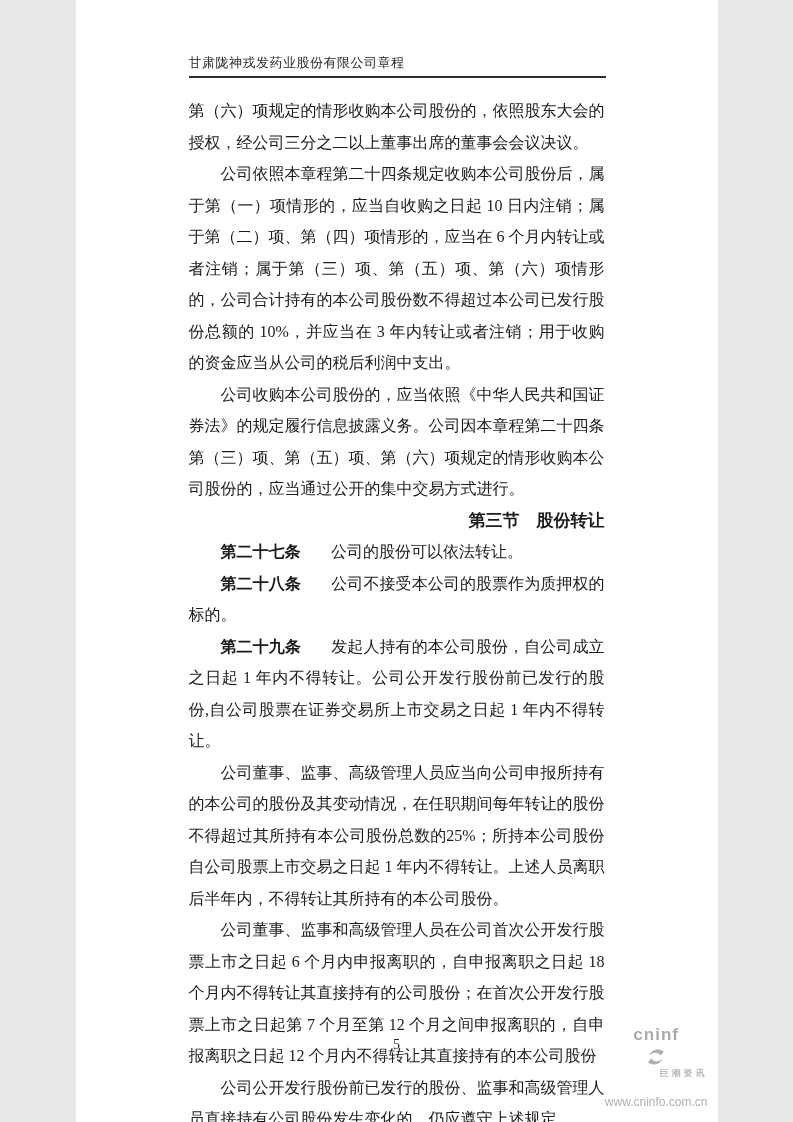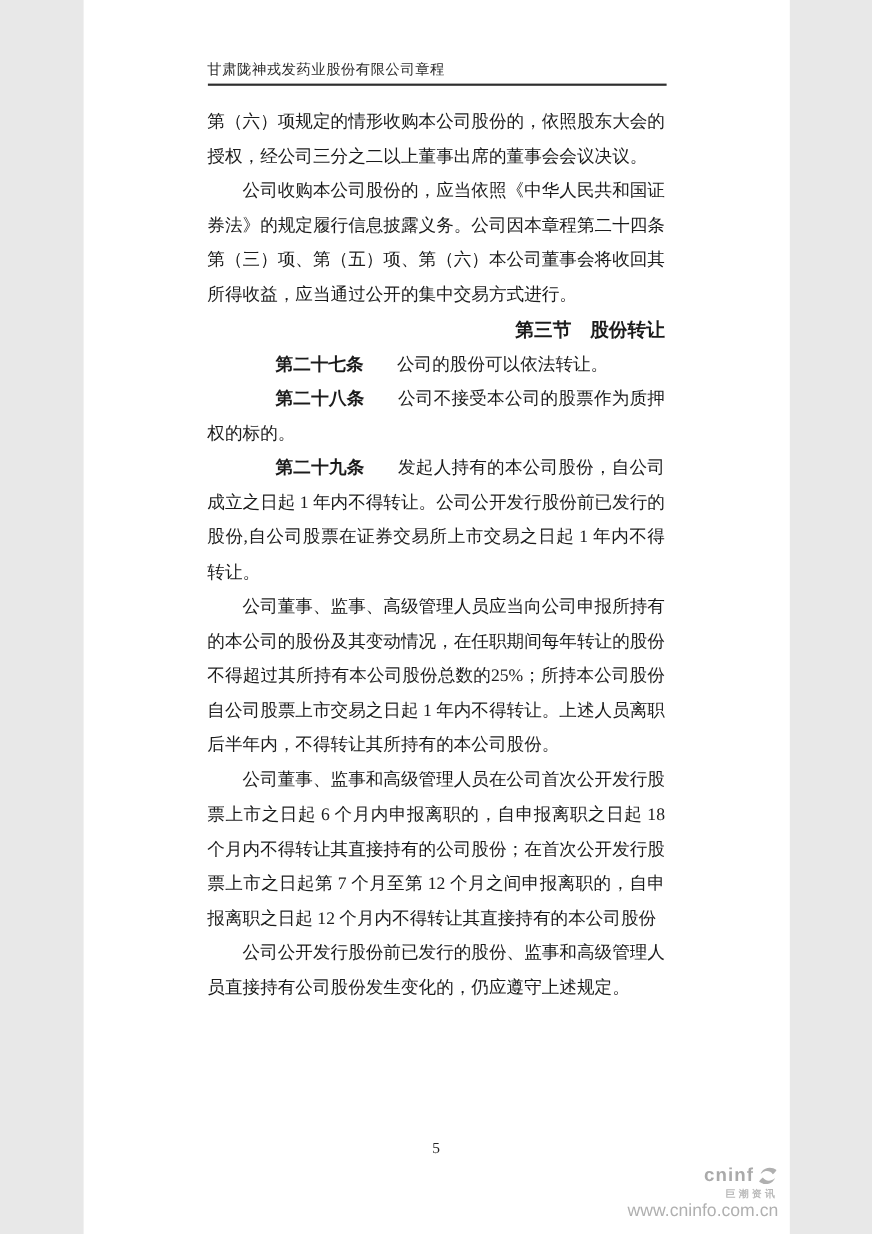--- a/index.html
+++ b/index.html
@@ -33,21 +33,21 @@
     position: absolute;
     left: 113px;
     right: 113px;
     top: 95px;
     font-size: 16px;
     line-height: 31.5px;
     text-align: justify;
   }
   .doc-body p { margin: 0; }
   .doc-body p.indent { text-indent: 2em; }
-  .term { font-weight: bold; margin-right: 1.9em; margin-left: 30px; }
+  .term { font-weight: bold; margin-right: 1.9em; }
   .section-heading {
     text-align: right;
     font-weight: bold;
     font-size: 17px;
     margin: 7px 0 7px 0;
     text-indent: 0 !important;
   }
   .page-number {
     position: absolute;
     left: 0;
@@ -65,54 +65,56 @@
     color: #b4b4b4;
     font-family: "Liberation Sans", "DejaVu Sans", sans-serif;
     line-height: 1.15;
     user-select: none;
   }
   .watermark .brand-row {
     display: flex;
     align-items: center;
     justify-content: flex-end;
     gap: 2px;
+    flex-direction: column;
   }
   .watermark .brand {
     font-weight: bold;
     font-size: 17px;
     letter-spacing: 1px;
     color: #aaaaaa;
   }
   .watermark .swirl { width: 20px; height: 20px; }
   .watermark .company {
     font-size: 9px;
     letter-spacing: 3px;
     color: #b9b9b9;
     margin-top: 1px;
     font-weight: bold;
   }
   .watermark .url {
-    font-size: 16px;
+    font-size: 12px;
     color: #b0b0b0;
-    margin-top: 1px;
+    margin-top: 18px;
   }
 </style>
 </head>
 <body>
 
 <div class="page">
 
   <div class="running-header">
     <div class="title">甘肃陇神戎发药业股份有限公司章程</div>
     <div class="header-rule"></div>
   </div>
 
   <div class="doc-body">
     <p>第（六）项规定的情形收购本公司股份的，依照股东大会的授权，经公司三分之二以上董事出席的董事会会议决议。</p>
-    <p class="indent">公司收购本公司股份的，应当依照《中华人民共和国证券法》的规定履行信息披露义务。公司因本章程第二十四条第（三）项、第（五）项、第（六）本公司董事会将收回其所得收益，应当通过公开的集中交易方式进行。</p>
+    <p class="indent">公司依照本章程第二十四条规定收购本公司股份后，属于第（一）项情形的，应当自收购之日起 10 日内注销；属于第（二）项、第（四）项情形的，应当在 6 个月内转让或者注销；属于第（三）项、第（五）项、第（六）项情形的，公司合计持有的本公司股份数不得超过本公司已发行股份总额的 10%，并应当在 3 年内转让或者注销；用于收购的资金应当从公司的税后利润中支出。</p>
+    <p class="indent">公司收购本公司股份的，应当依照《中华人民共和国证券法》的规定履行信息披露义务。公司因本章程第二十四条第（三）项、第（五）项、第（六）项规定的情形收购本公司股份的，应当通过公开的集中交易方式进行。</p>
 
     <p class="section-heading">第三节　股份转让</p>
 
     <p class="indent"><b class="term">第二十七条</b><span>公司的股份可以依法转让。</span></p>
     <p class="indent"><b class="term">第二十八条</b><span>公司不接受本公司的股票作为质押权的标的。</span></p>
     <p class="indent"><b class="term">第二十九条</b><span>发起人持有的本公司股份，自公司成立之日起 1 年内不得转让。公司公开发行股份前已发行的股份,自公司股票在证券交易所上市交易之日起 1 年内不得转让。</span></p>
 
     <p class="indent">公司董事、监事、高级管理人员应当向公司申报所持有的本公司的股份及其变动情况，在任职期间每年转让的股份不得超过其所持有本公司股份总数的25%；所持本公司股份自公司股票上市交易之日起 1 年内不得转让。上述人员离职后半年内，不得转让其所持有的本公司股份。</p>
     <p class="indent">公司董事、监事和高级管理人员在公司首次公开发行股票上市之日起 6 个月内申报离职的，自申报离职之日起 18 个月内不得转让其直接持有的公司股份；在首次公开发行股票上市之日起第 7 个月至第 12 个月之间申报离职的，自申报离职之日起 12 个月内不得转让其直接持有的本公司股份</p>
     <p class="indent">公司公开发行股份前已发行的股份、监事和高级管理人员直接持有公司股份发生变化的，仍应遵守上述规定。</p>

